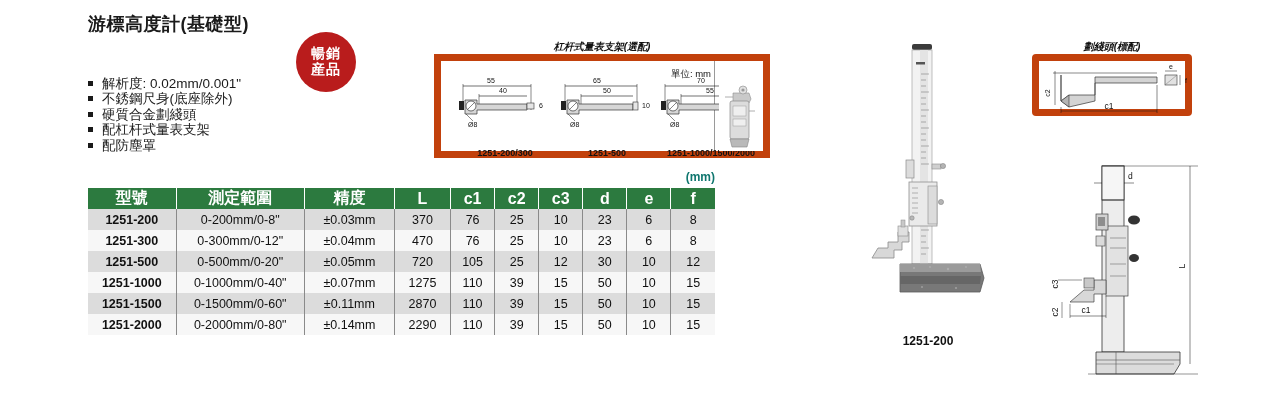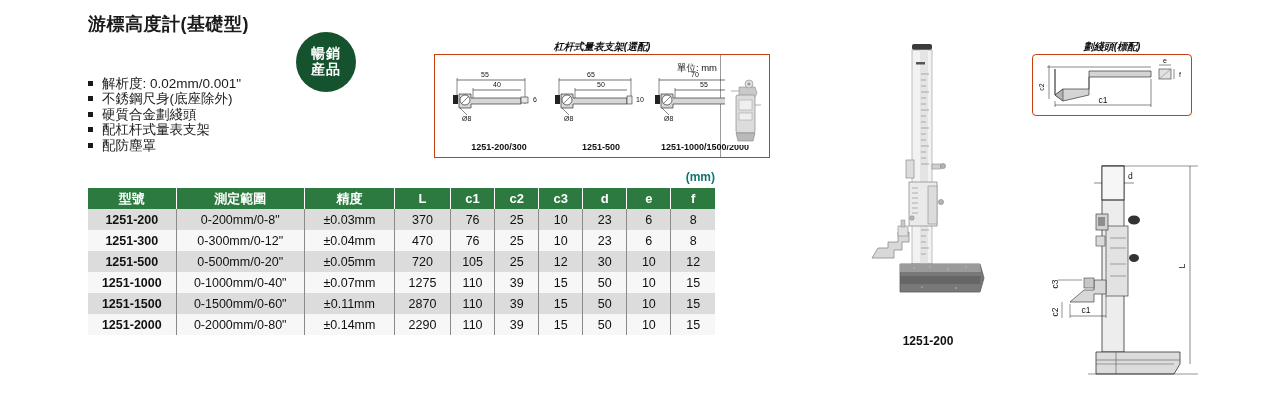--- a/index.html
+++ b/index.html
@@ -16,21 +16,21 @@
 
   
   .left-col { position:absolute; left:88px; top:12px; width:630px; }
   .product-title {
     font-size:18px; font-weight:700; letter-spacing:.5px;
     color:#1a1a1a; margin:0 0 4px 0;
   }
   .badge {
     position:absolute; left:296px; top:32px;
     width:60px; height:60px; border-radius:50%;
-    background:#14532d; color:#fff;
+    background:#b91c1c; color:#fff;
     display:flex; flex-direction:column; align-items:center; justify-content:center;
     font-size:14px; font-weight:700; line-height:1.12; letter-spacing:1px;
   }
   .badge span { display:block; }
 
   .spec-list { list-style:none; margin:0; padding:0; position:absolute; left:0; top:64px; }
   .spec-list li {
     position:relative; padding-left:14px;
     font-size:13.5px; line-height:15.4px; font-weight:500;
     color:#1a1a1a; white-space:nowrap;
@@ -45,21 +45,21 @@
     position:absolute; left:0; top:158px; width:627px;
     text-align:right; font-size:12px; font-weight:700; color:#0f766e;
   }
   table.spec-table {
     position:absolute; left:0; top:176px;
     border-collapse:collapse; width:627px;
     font-size:12.5px;
   }
   table.spec-table th {
     background:#2c7a3f; color:#ffffff;
-    font-weight:700; font-size:13px;
+    font-weight:700; font-size:16px;
     height:21px; padding:0 4px;
     border-right:1px solid #ffffff;
     white-space:nowrap;
   }
   table.spec-table th:last-child { border-right:none; }
   table.spec-table td {
     height:21px; padding:0 5px;
     border-right:1px solid #8a8a8a;
     text-align:center; white-space:nowrap;
     color:#111;
@@ -67,21 +67,21 @@
   table.spec-table td:last-child { border-right:none; }
   table.spec-table tr.odd td { background:#dcdcdc; }
   table.spec-table tr.even td { background:#f7f7f7; }
   td.model { font-weight:700; text-align:left; padding-left:8px; }
   td.range { text-align:left; padding-left:8px; }
   td.acc { text-align:center; }
   .c-model { width:88px; } .c-range { width:128px; } .c-acc { width:90px; }
   .c-L { width:56px; } .c-n { width:44px; }
 
   
-  .panel { position:absolute; border:1px solid #c2410c; background:#fff; }
+  .panel { position:absolute; border:7px solid #c2410c; background:#fff; }
   .panel-title {
     position:absolute; font-size:10px; font-weight:700; color:#111;
     white-space:nowrap; text-align:center;font-style:italic;
   }
   #bracket-panel { left:434px; top:54px; width:336px; height:104px; }
   #bracket-title { left:434px; top:40px; width:336px; }
   .unit-note { position:absolute; right:52px; top:7px; font-size:9.5px; color:#111; }
 
   .bracket { position:absolute; top:9px; }
   .bk1 { left:16px; } .bk2 { left:118px; } .bk3 { left:218px; }

